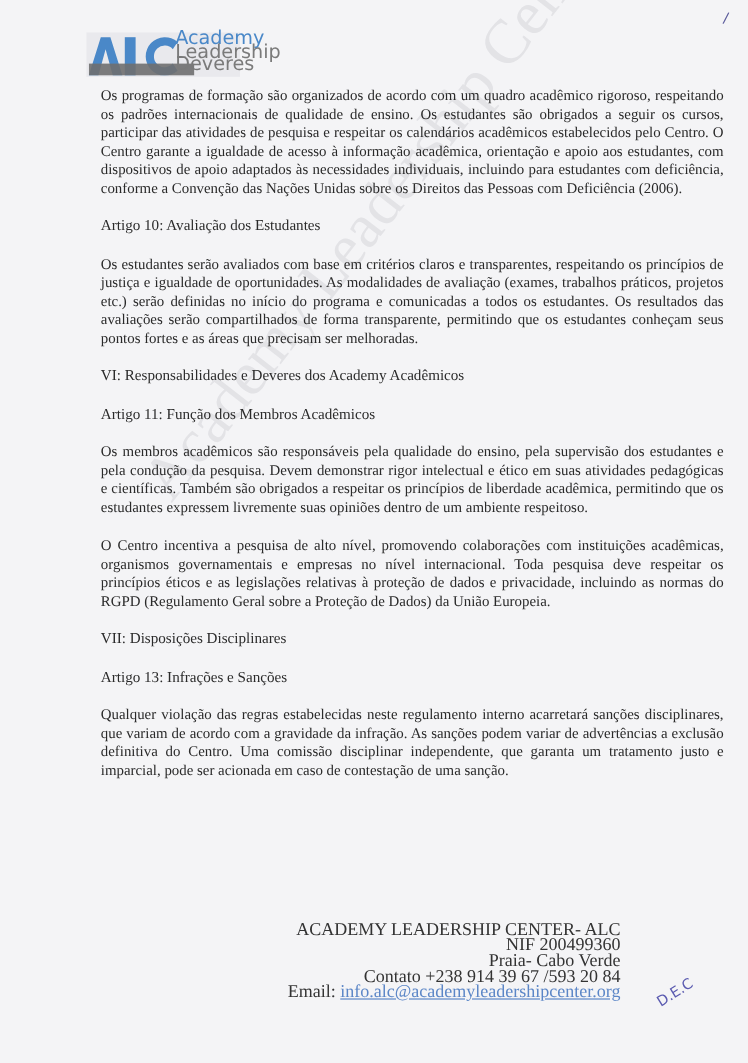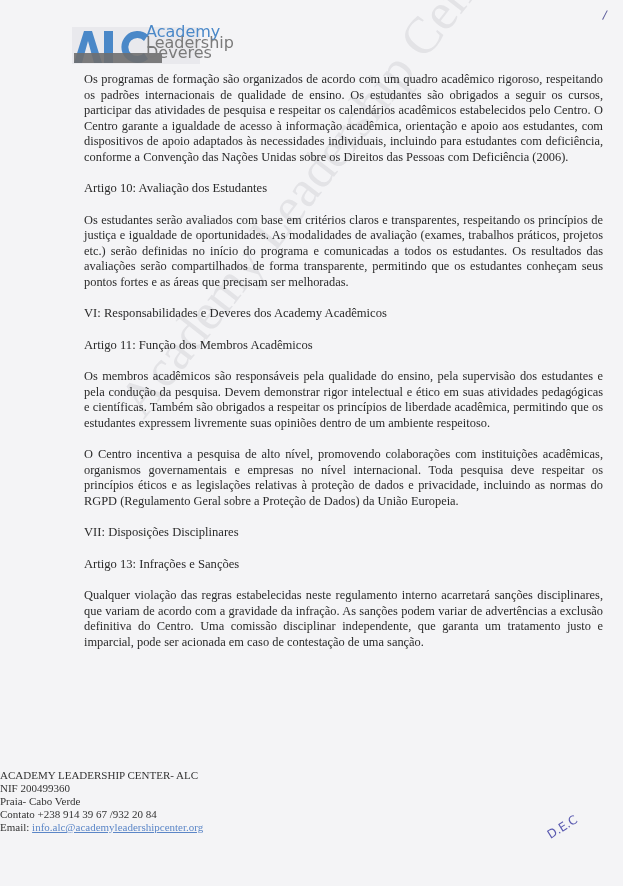--- a/index.html
+++ b/index.html
@@ -37,21 +37,21 @@
     .gap-b { margin-bottom: 16px; }
     .watermark {
       position: absolute; left: 130px; top: 380px;
       font-family: "Liberation Serif", serif;
       font-size: 52px; color: rgba(150,150,160,0.18);
       transform: rotate(-52deg); transform-origin: left center;
       white-space: nowrap; pointer-events: none;
     }
     .footer {
       position: absolute; left: 0; width: 517px; top: 769px;
-      text-align: left; font-size: 11px; line-height: 13px; color: #333;
+      text-align: right; font-size: 15px; line-height: 13px; color: #333;
     }
     .footer a { color: #5b86c7; text-decoration: underline; }
     .initials {
       position: absolute; left: 546px; top: 820px;
       color: #5a5ab0; font-family: "DejaVu Sans", sans-serif; font-size: 12px;
       transform: rotate(-32deg);
     }
   </style>
 </head>
 <body>
@@ -90,19 +90,19 @@
   <h3 class="gap-b">VII: Disposições Disciplinares</h3>
 
   <h3 class="gap-b">Artigo 13: Infrações e Sanções</h3>
   <p>Qualquer violação das regras estabelecidas neste regulamento interno acarretará sanções disciplinares, que variam de acordo com a gravidade da infração. As sanções podem variar de advertências a exclusão definitiva do Centro. Uma comissão disciplinar independente, que garanta um tratamento justo e imparcial, pode ser acionada em caso de contestação de uma sanção.</p>
 </div>
 
 <div class="footer">
   <div>ACADEMY LEADERSHIP CENTER- ALC</div>
   <div>NIF 200499360</div>
   <div>Praia- Cabo Verde</div>
-  <div>Contato +238 914 39 67 /932 20 84</div>
+  <div>Contato +238 914 39 67 /593 20 84</div>
   <div>
     <span>Email: </span><a>info.alc@academyleadershipcenter.org</a>
   </div>
 </div>
 
 <div class="initials">D.E.C</div>
 
 </body></html>

